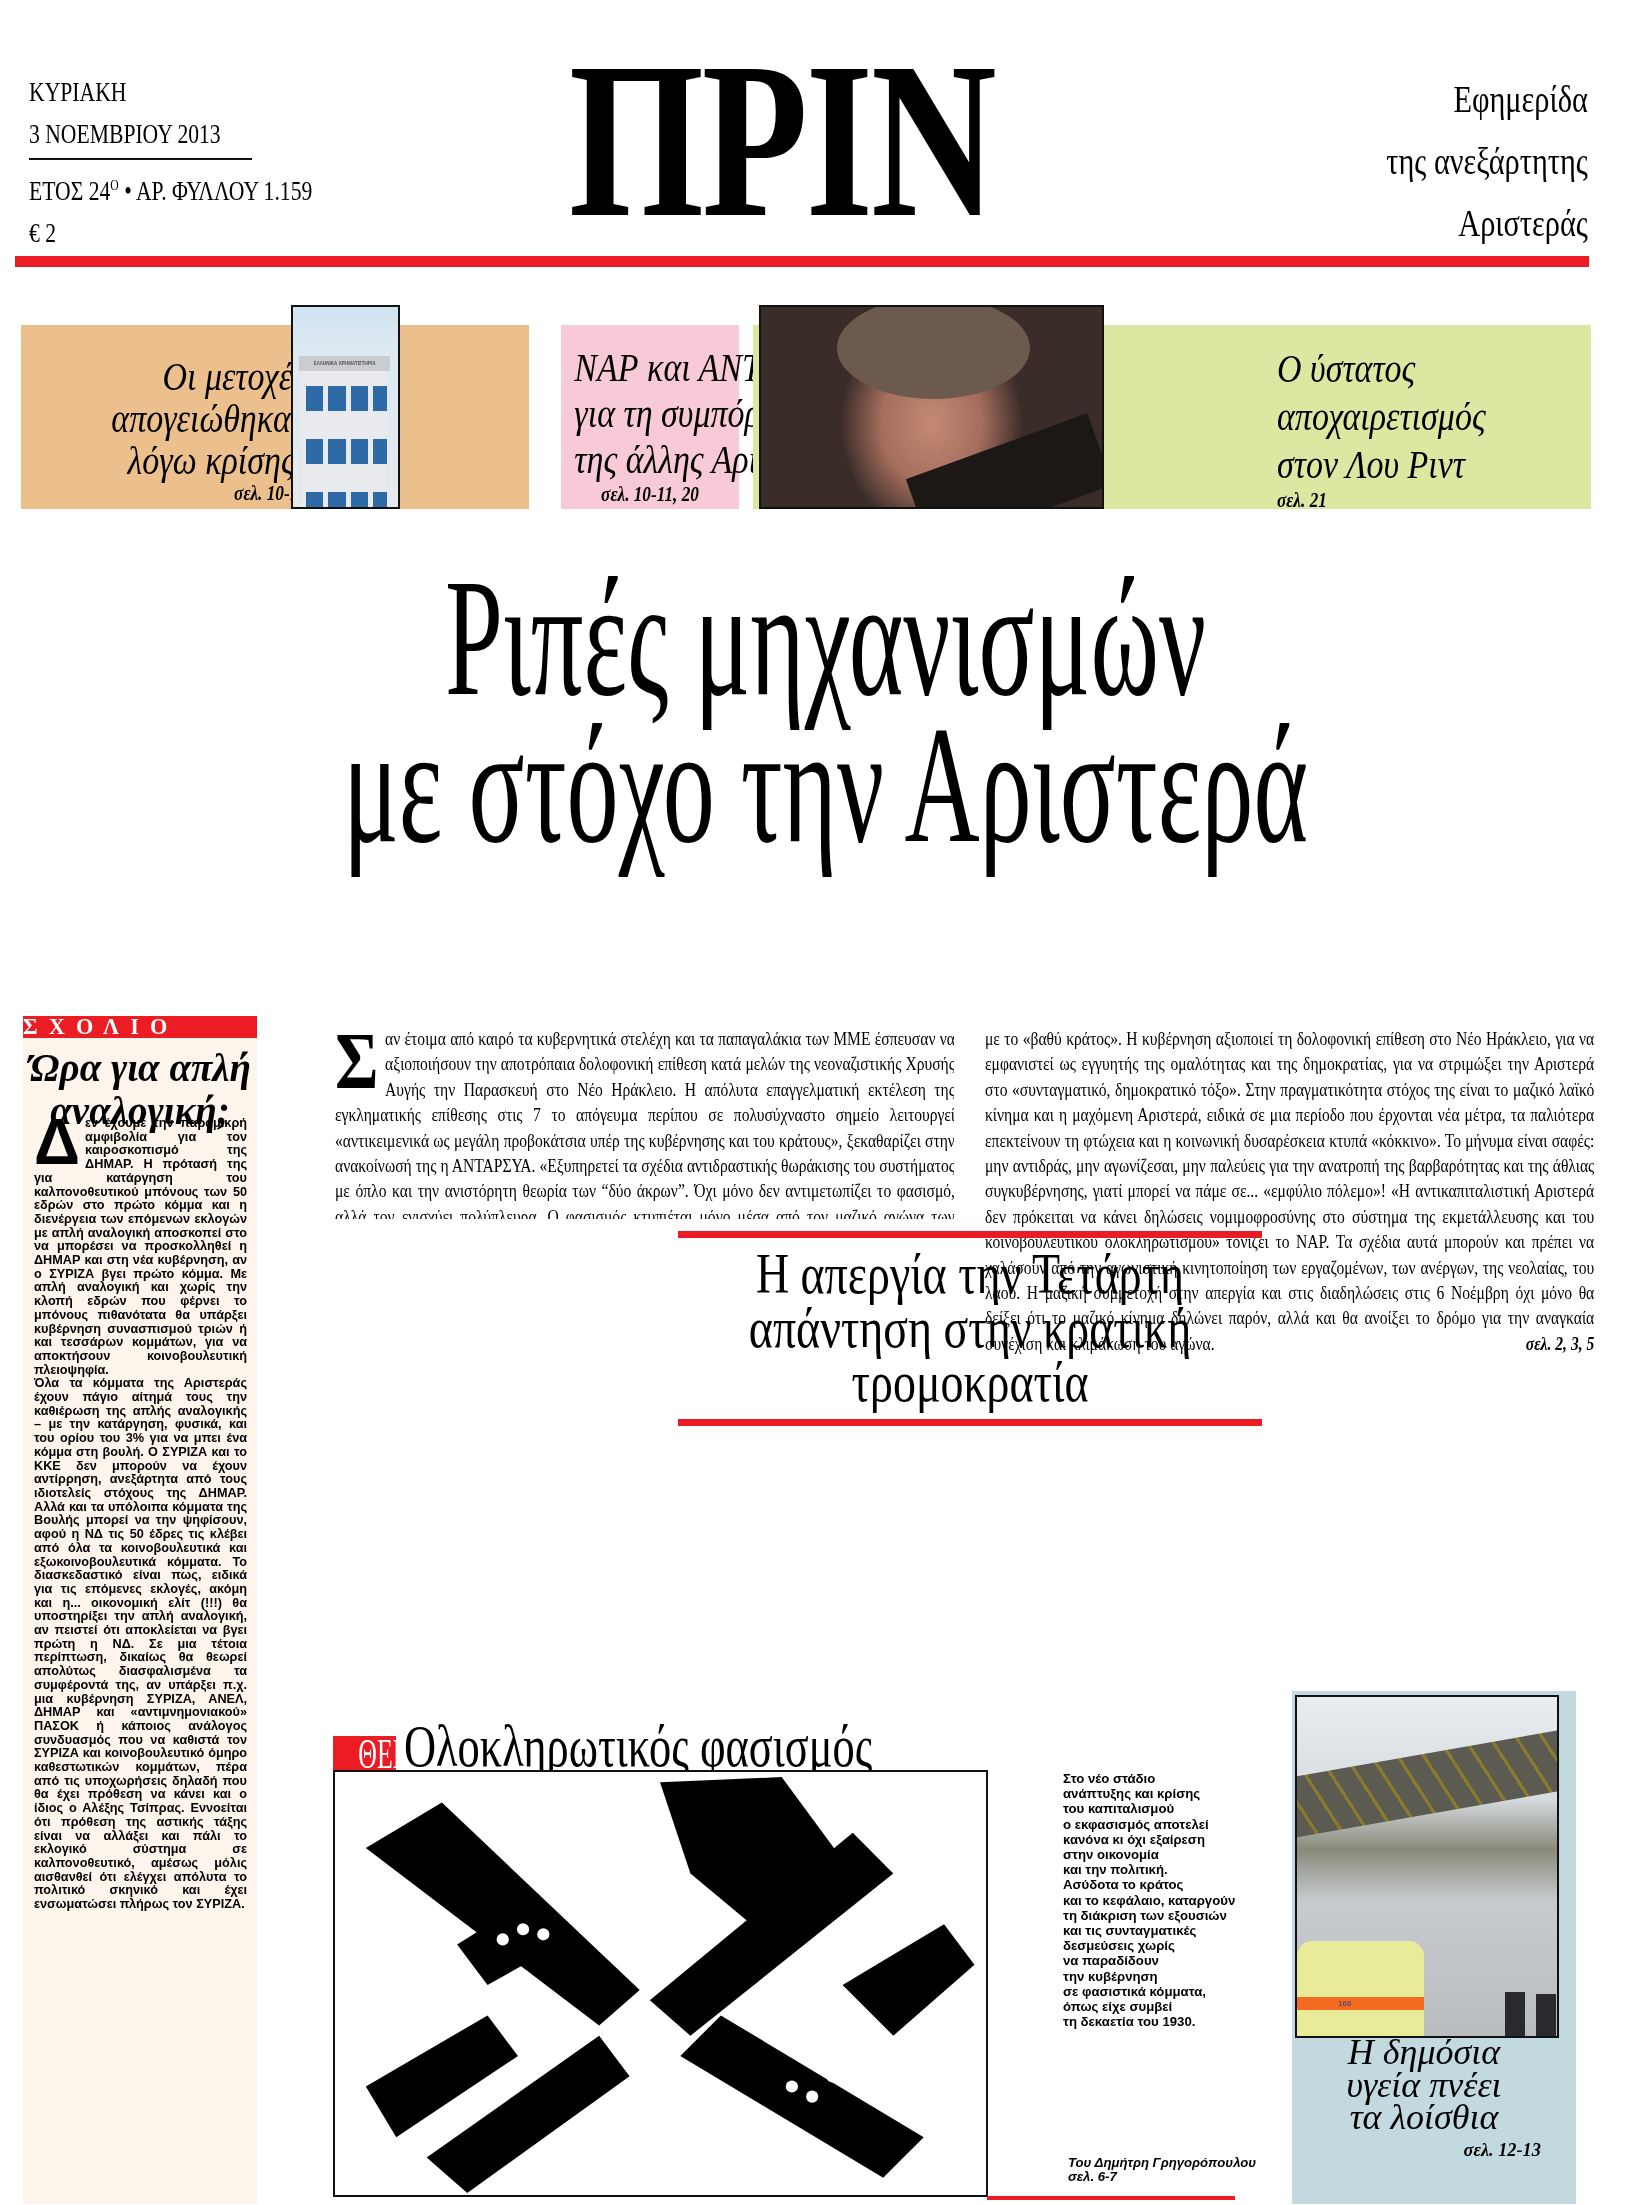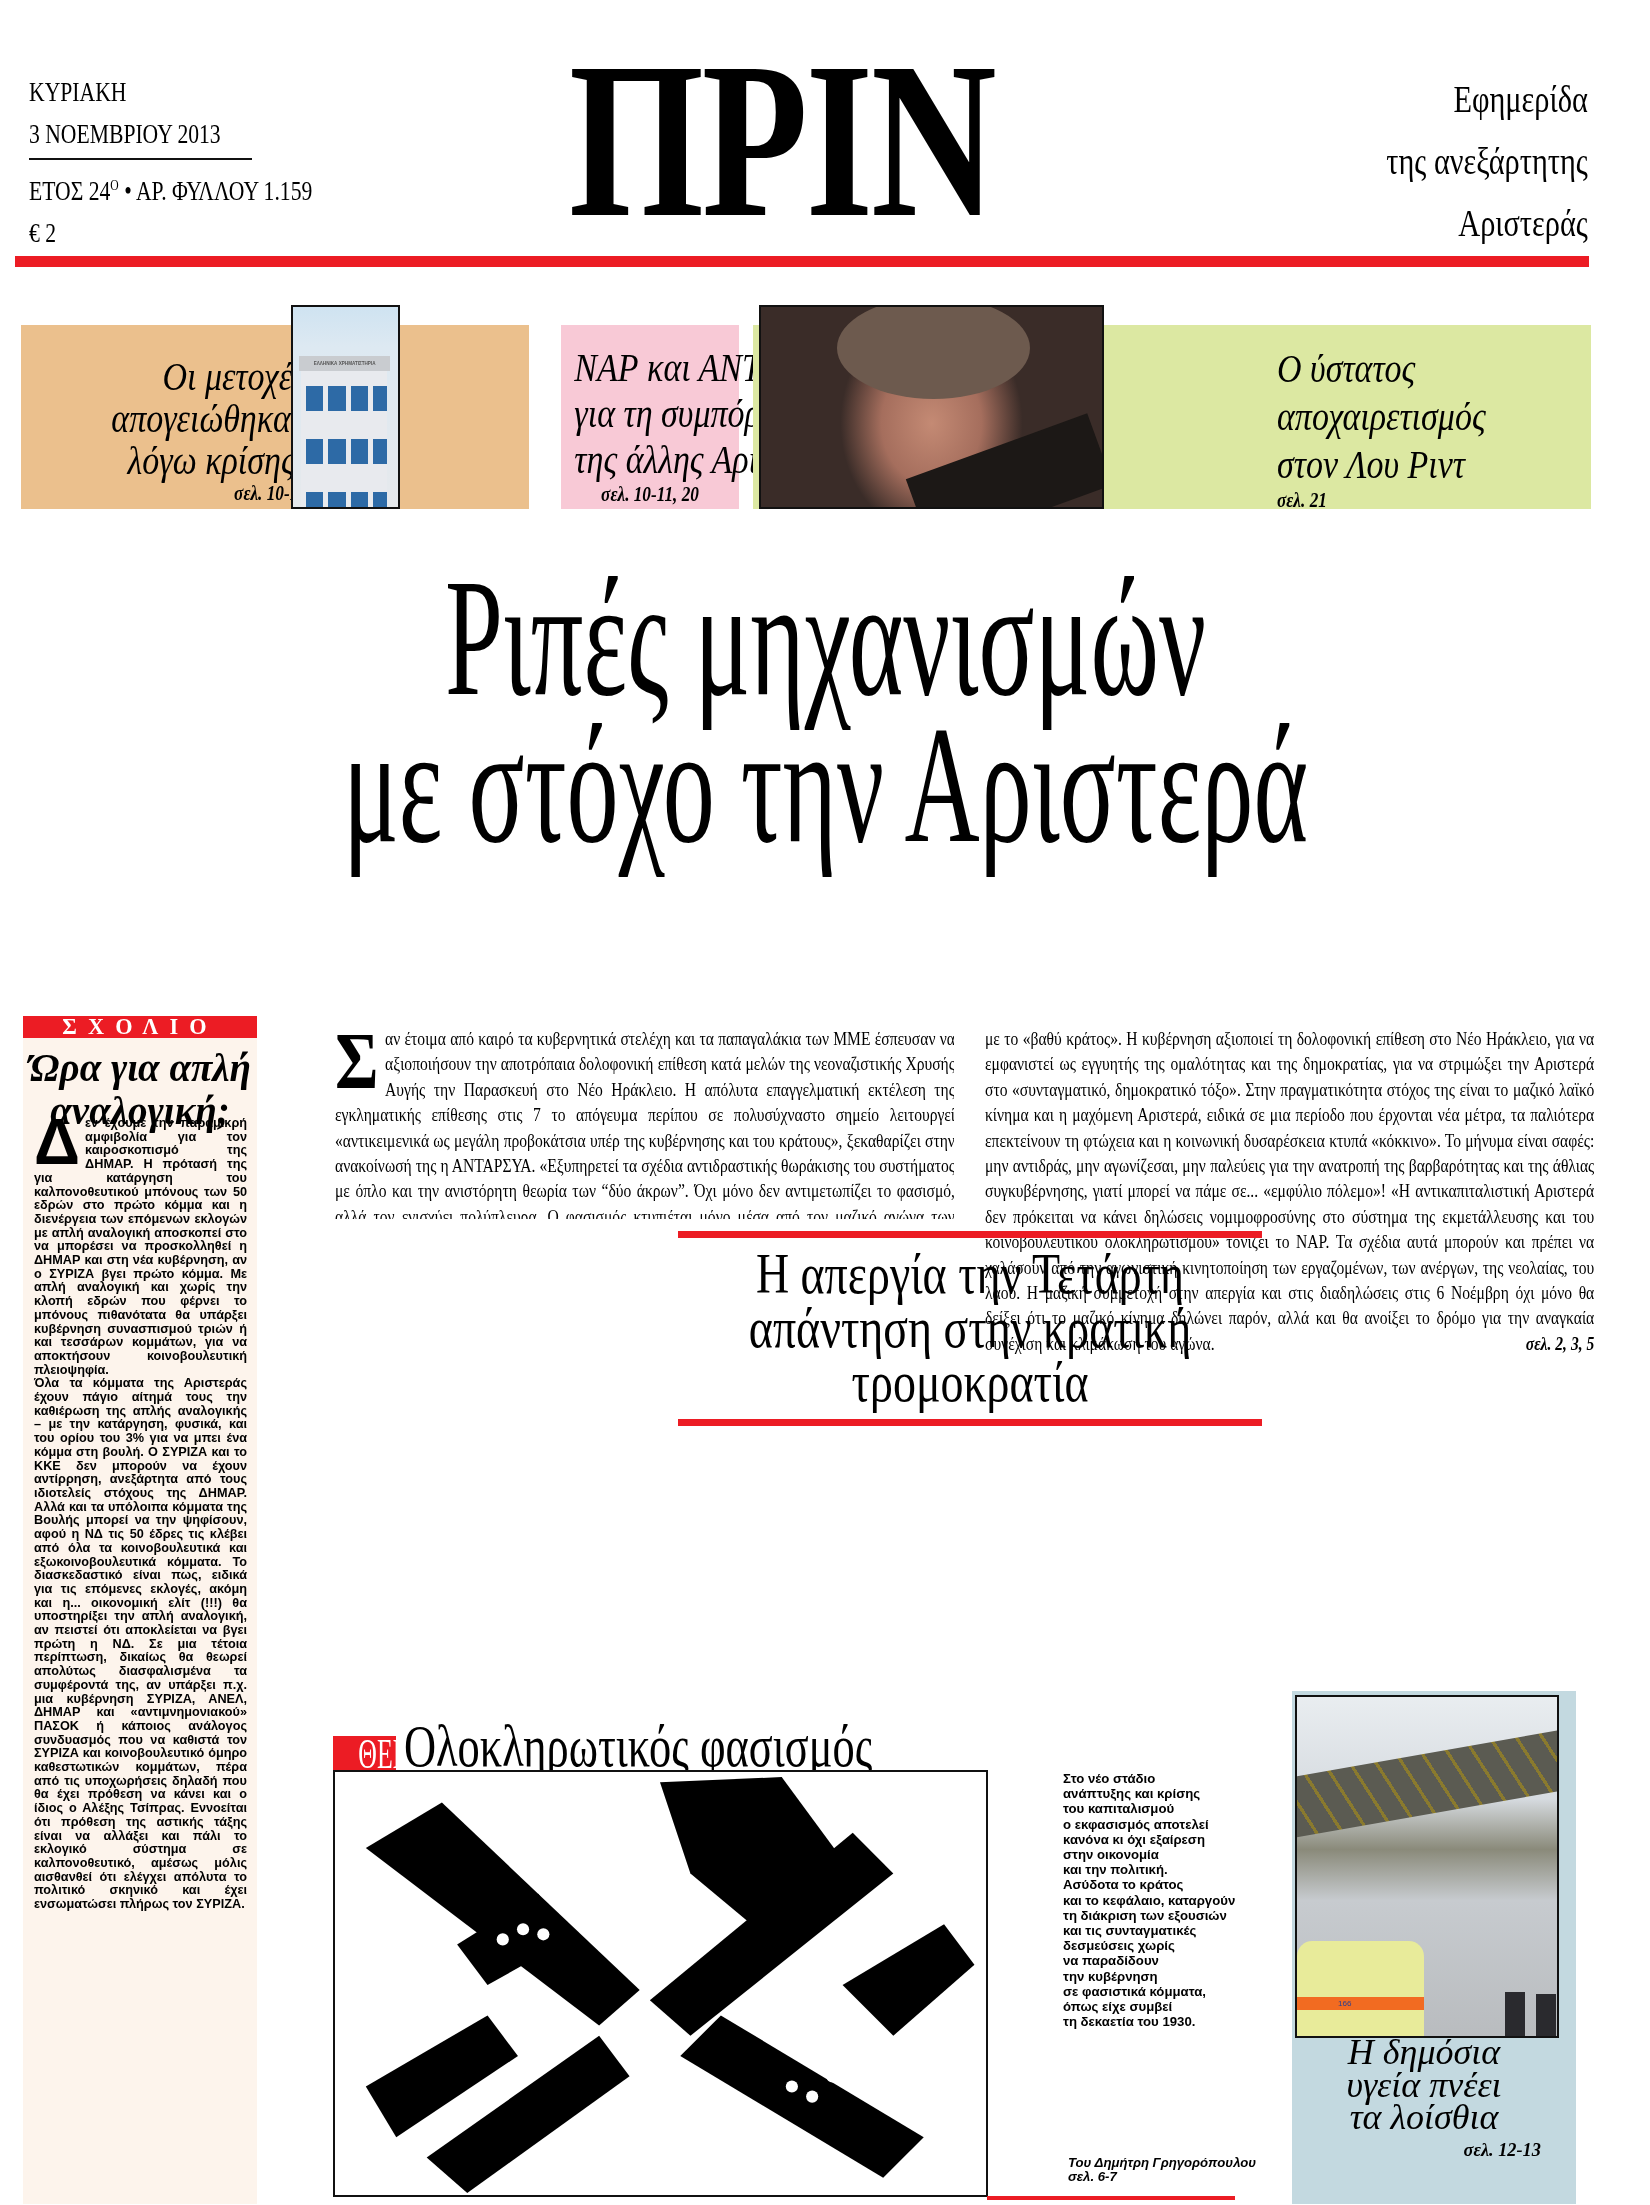--- a/index.html
+++ b/index.html
@@ -18,21 +18,21 @@
 
   .tz-title { font-style: italic; text-align: right; font-size: 40px; line-height: 42px; transform: scaleX(0.85); transform-origin: right; }
   .tz-page { font-style: italic; font-weight: bold; font-size: 20.3px; transform: scaleX(0.85); }
 
   
   .main-headline { left: 0; top: 569px; width: 1651px; text-align: center; font-family: "Liberation Serif", serif; font-size: 168px; line-height: 135px; transform: scaleX(0.62); transform-origin: center top; }
   .main-headline div { white-space: nowrap; }
 
   
   .comment { left: 23px; top: 1016px; width: 234px; height: 1188px; background: #fdf4ec; }
-  .comment-label { left: 23px; top: 1016px; width: 234px; height: 22.3px; background: #ec1c24; color: #fff; text-align: center; font-family: "Liberation Serif", serif; font-weight: bold; font-size: 22.3px; line-height: 22.3px; letter-spacing: 11.2px; padding-left: 0; }
+  .comment-label { left: 23px; top: 1016px; width: 234px; height: 22.3px; background: #ec1c24; color: #fff; font-family: "Liberation Serif", serif; font-weight: bold; font-size: 22.3px; line-height: 22.3px; letter-spacing: 11.2px; padding-left: 0; }
   .comment-title { left: 23px; top: 1046px; width: 234px; text-align: center; font-size: 39px; line-height: 43px; font-weight: bold; font-style: italic; }
   .comment-body { left: 34px; top: 1117px; width: 213px; font-family: "Liberation Sans", sans-serif; font-weight: bold; font-size: 12.7px; line-height: 13.7px; text-align: justify; }
   .dropcap-delta { float: left; font-family: "Liberation Sans", sans-serif; font-size: 64px; line-height: 51px; margin: 0 5.1px 0 0; font-weight: bold; }
   .comment-body p { margin: 0; }
 
   
   .article-text { font-family: "Liberation Serif", serif; font-size: 19px; line-height: 25.4px; text-align: justify; transform-origin: left top; }
   .art-col { position: absolute; overflow: hidden; }
   .dropcap-sigma { float: left; font-size: 81px; line-height: 66px; margin: 2px 8.1px 0 0; font-weight: bold; }
 

